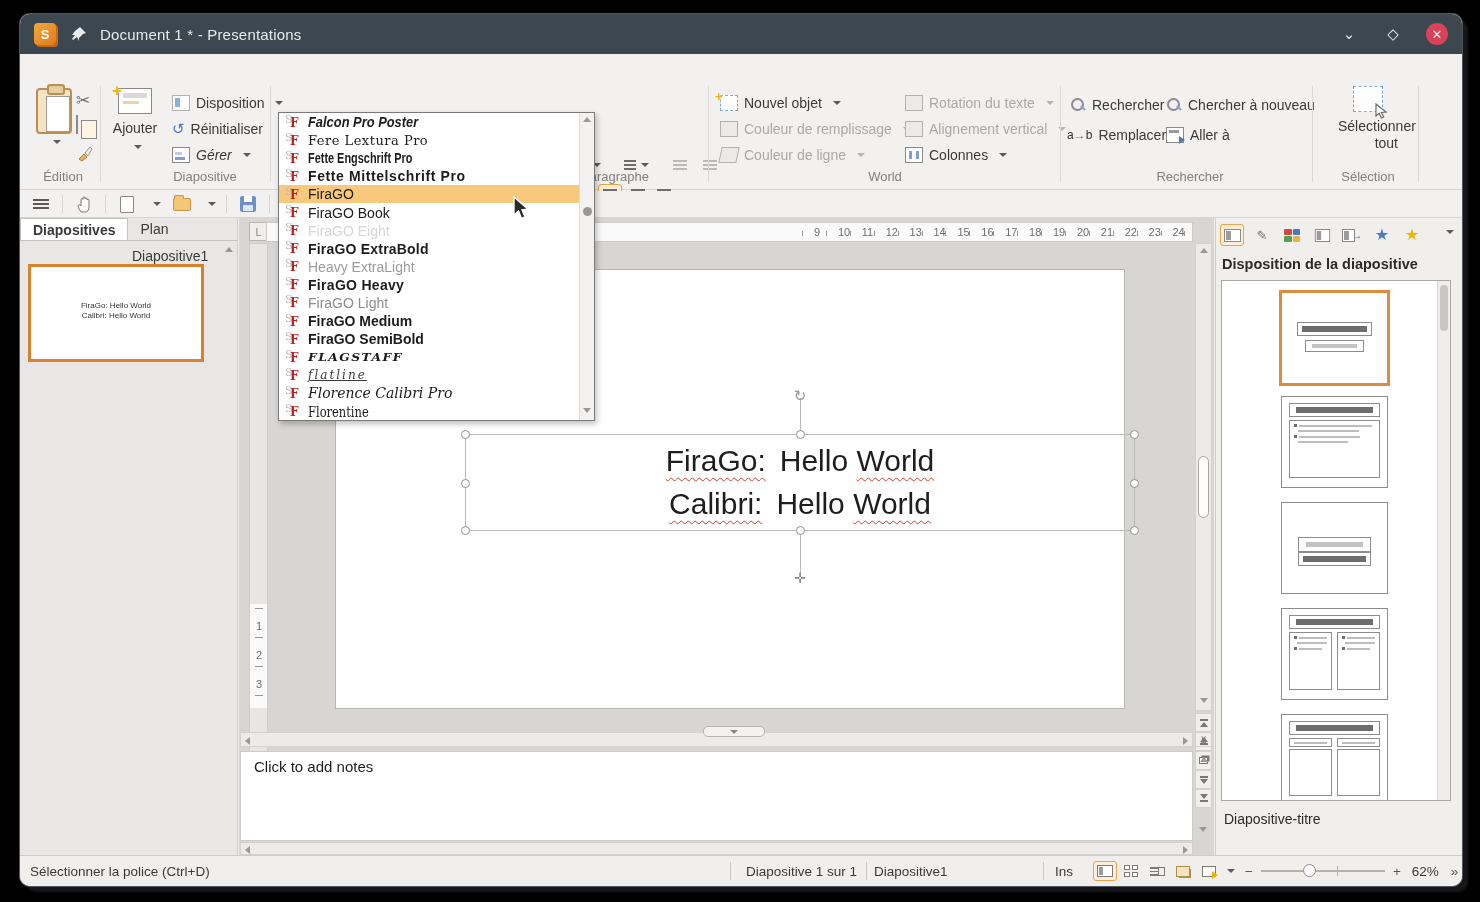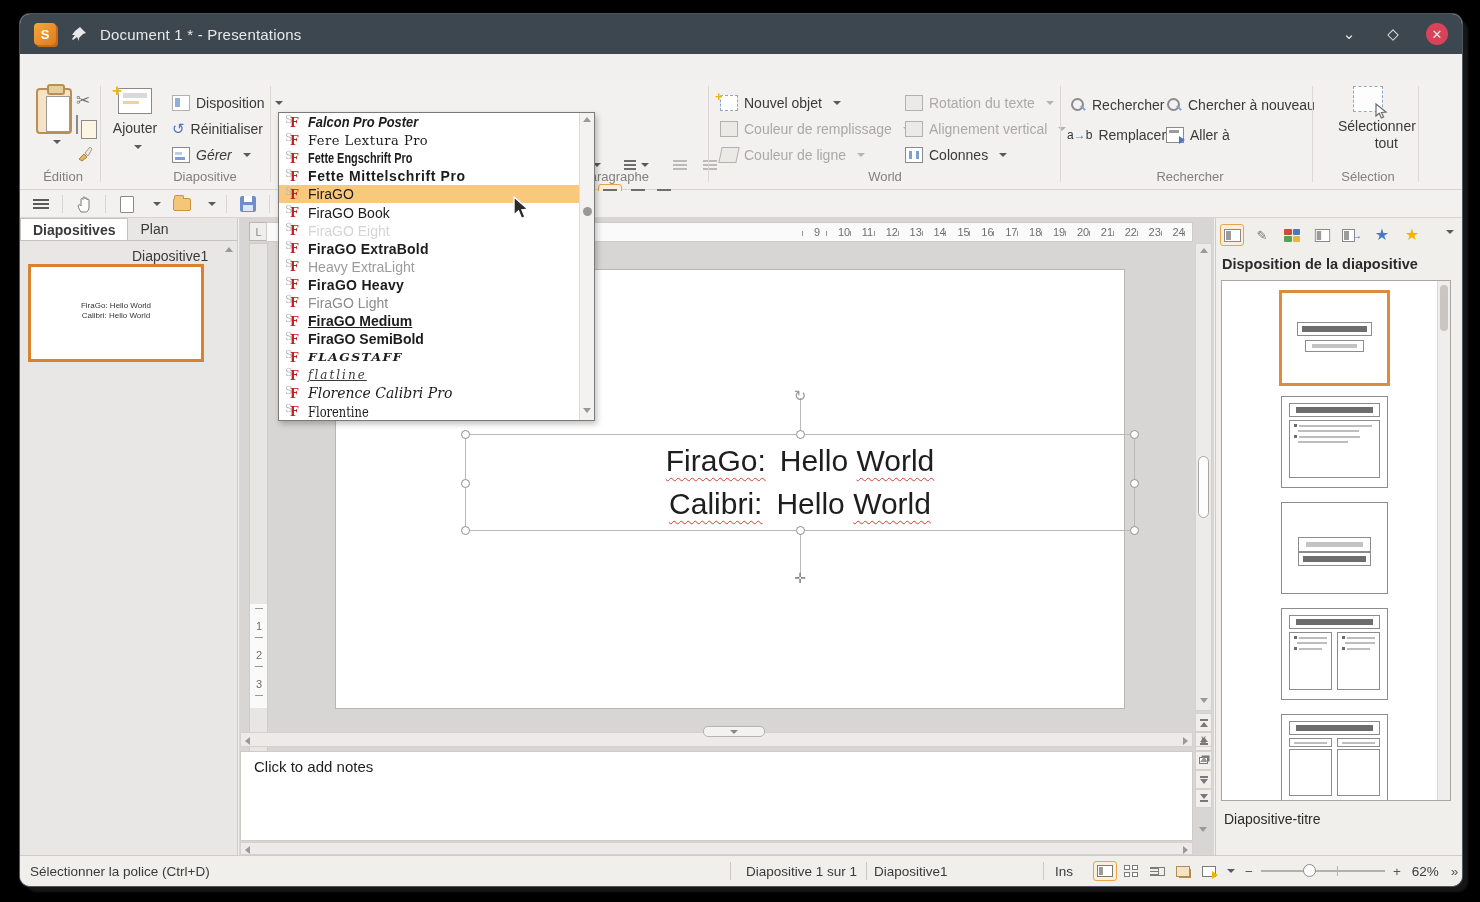--- a/index.html
+++ b/index.html
@@ -223,21 +223,21 @@
   .fs-falcon { font-weight:bold; font-style:italic; transform:scaleX(.92); }
   .fs-lextura { font-family:"DejaVu Serif",serif; font-size:13px; letter-spacing:.5px; }
   .fs-engschrift { font-weight:bold; transform:scaleX(.78); }
   .fs-mittelschrift { font-weight:bold; letter-spacing:.6px; }
   .fs-regular { }
   .fs-eight { color:#d5d5d5;text-align:right; }
   .fs-extrabold { font-weight:800; letter-spacing:.2px; }
   .fs-extralight { color:#9c9c9c; }
   .fs-heavy { font-weight:900; letter-spacing:.3px; }
   .fs-light { color:#8c8c8c; }
-  .fs-medium { font-weight:600;text-decoration:underline; }
+  .fs-medium { font-weight:600; }
   .fs-semibold { font-weight:700; }
   .fs-flagstaff { font-weight:900; font-style:italic; font-family:"DejaVu Serif",serif; letter-spacing:1.5px; transform:scale(.95,.8); text-transform:uppercase; font-size:13px; }
   .fs-flatline { font-style:italic; font-size:12px; color:#3a3a3a; text-decoration:underline; letter-spacing:2px; font-family:"DejaVu Serif",serif; }
   .fs-florence { font-style:italic; font-family:"DejaVu Serif",serif; font-size:14px; }
   .fs-florentine { font-family:"DejaVu Serif",serif; transform:scaleX(.82); font-size:14px; }
   .dd-scroll { position:absolute; right:0; top:0; width:15px; bottom:0; background:#f3f2f0; border-left:1px solid #ddd; }
   .dd-dot { position:absolute; left:3px; top:94px; width:9px; height:9px; border-radius:50%; background:#9a9896; }
 
   .cursor-svg { position:absolute; left:492px; top:182px; z-index:60; }
 </style>

